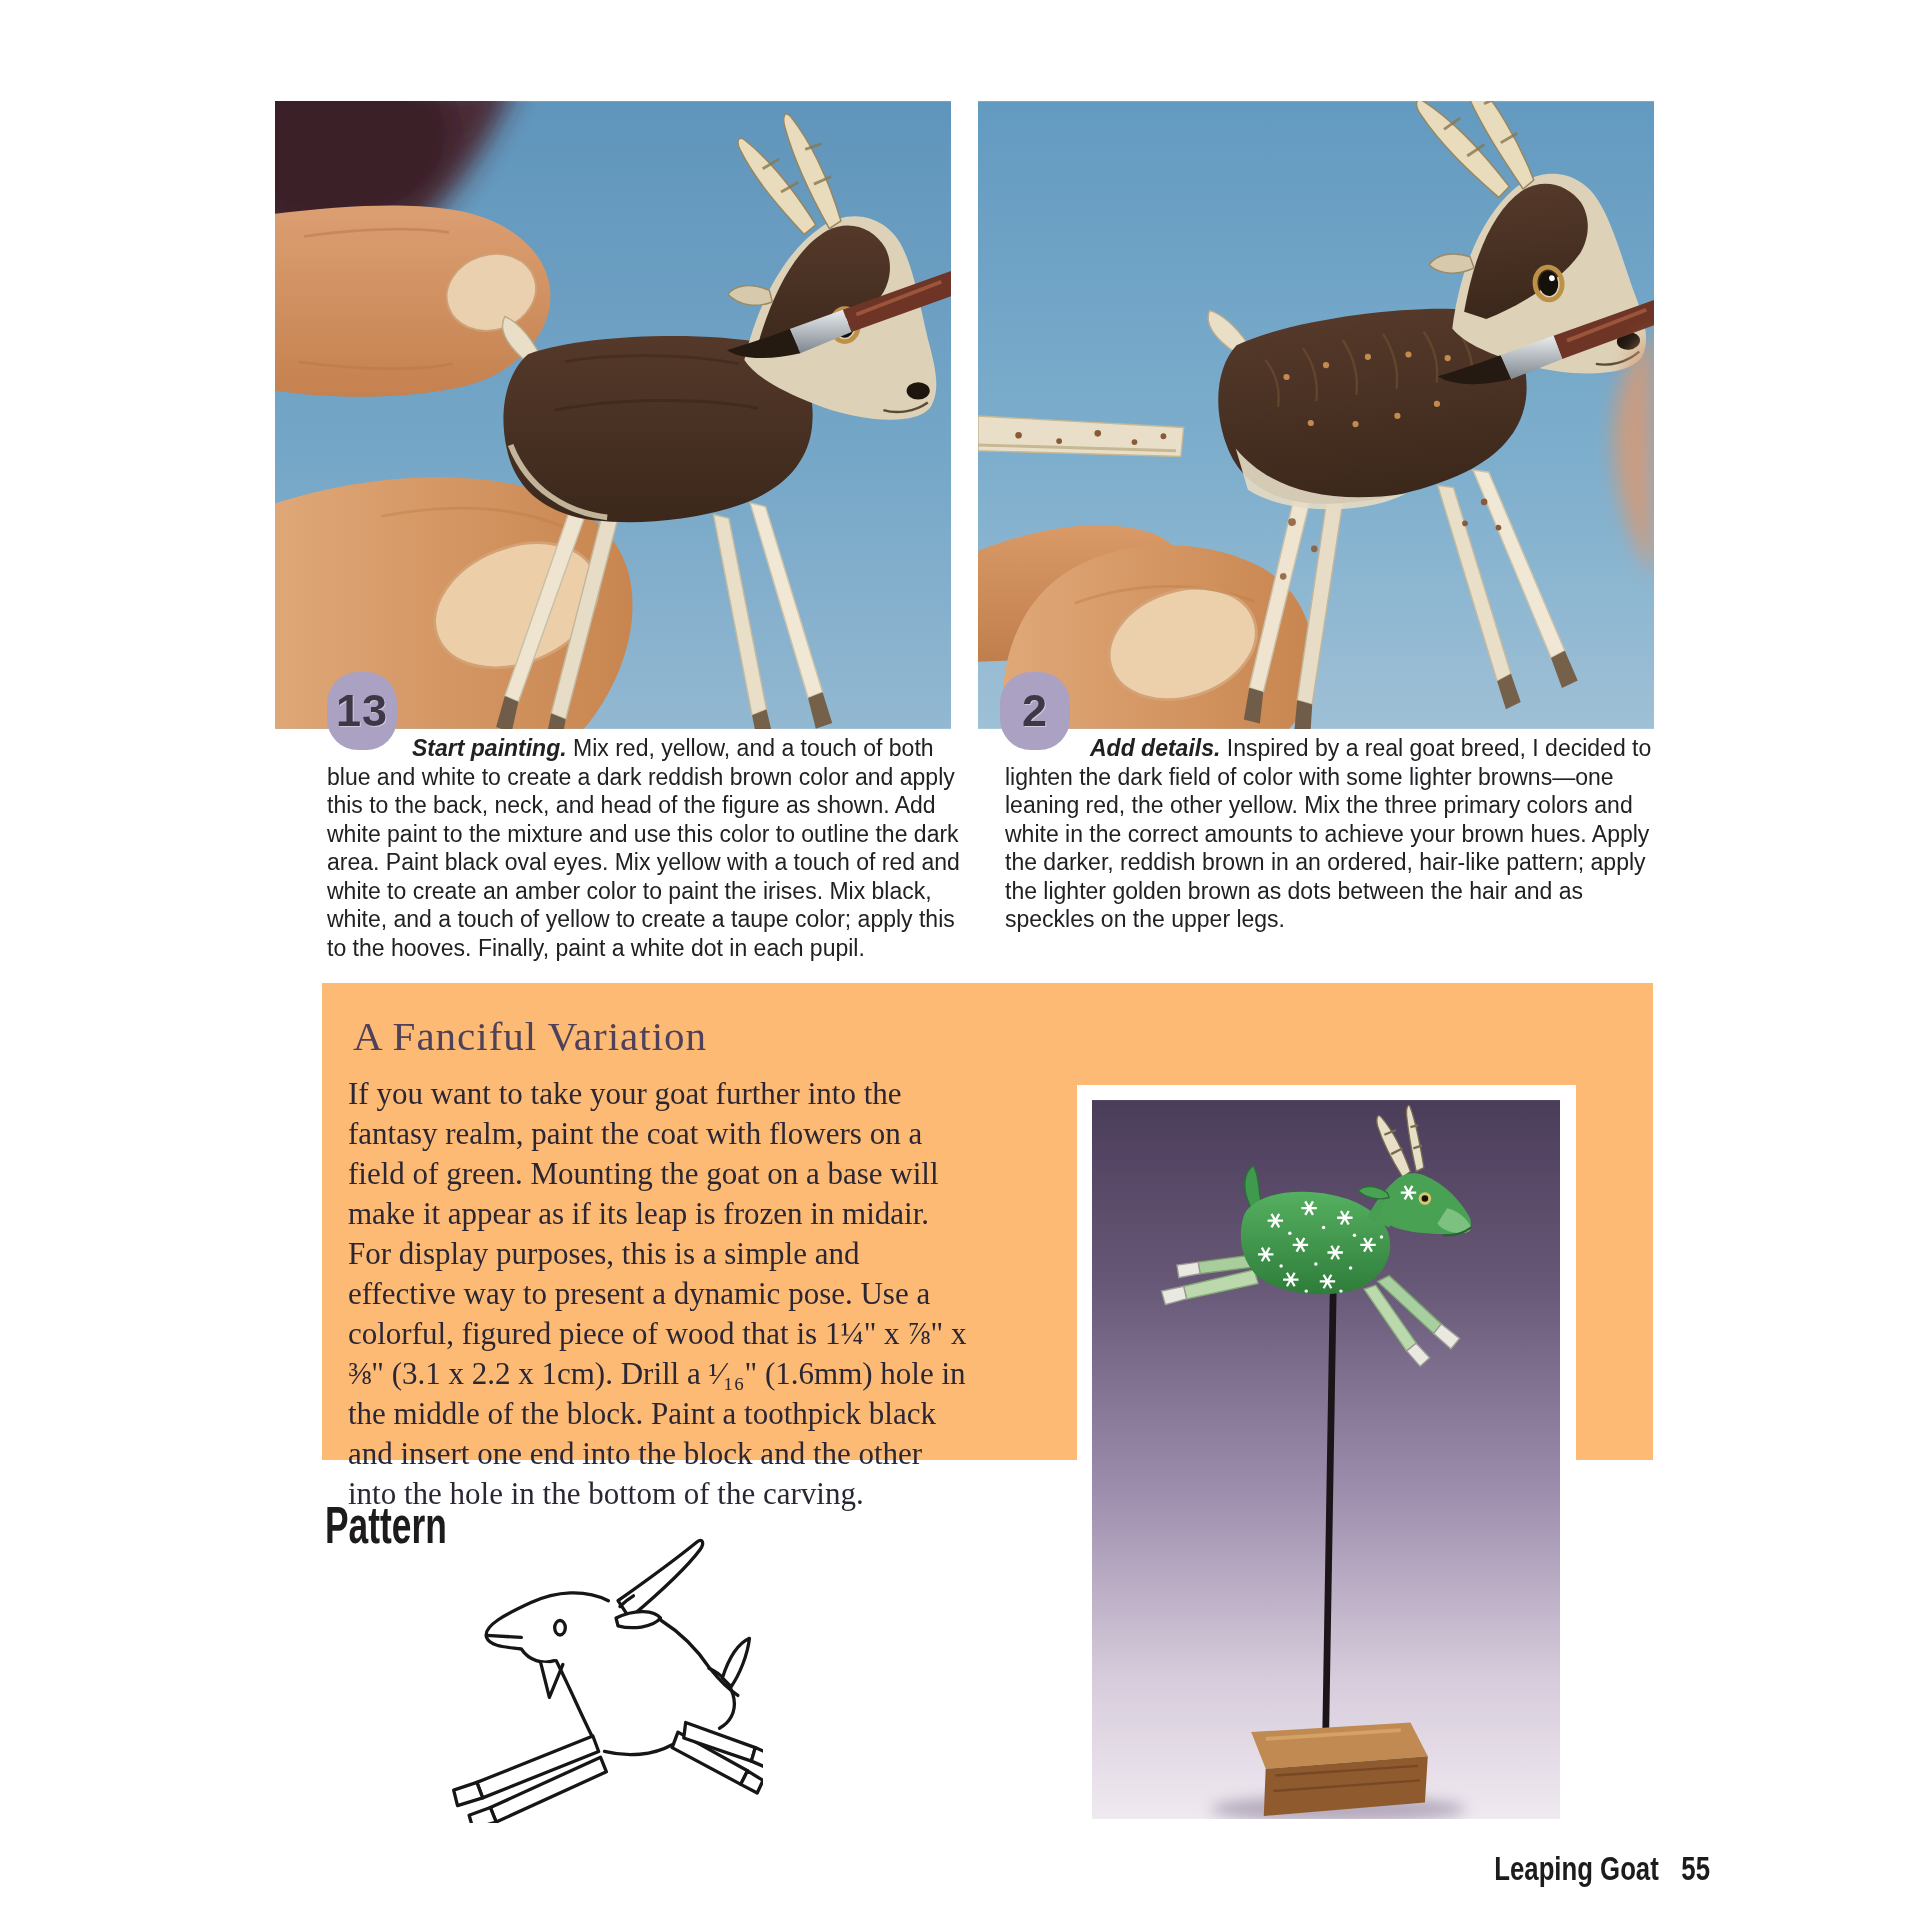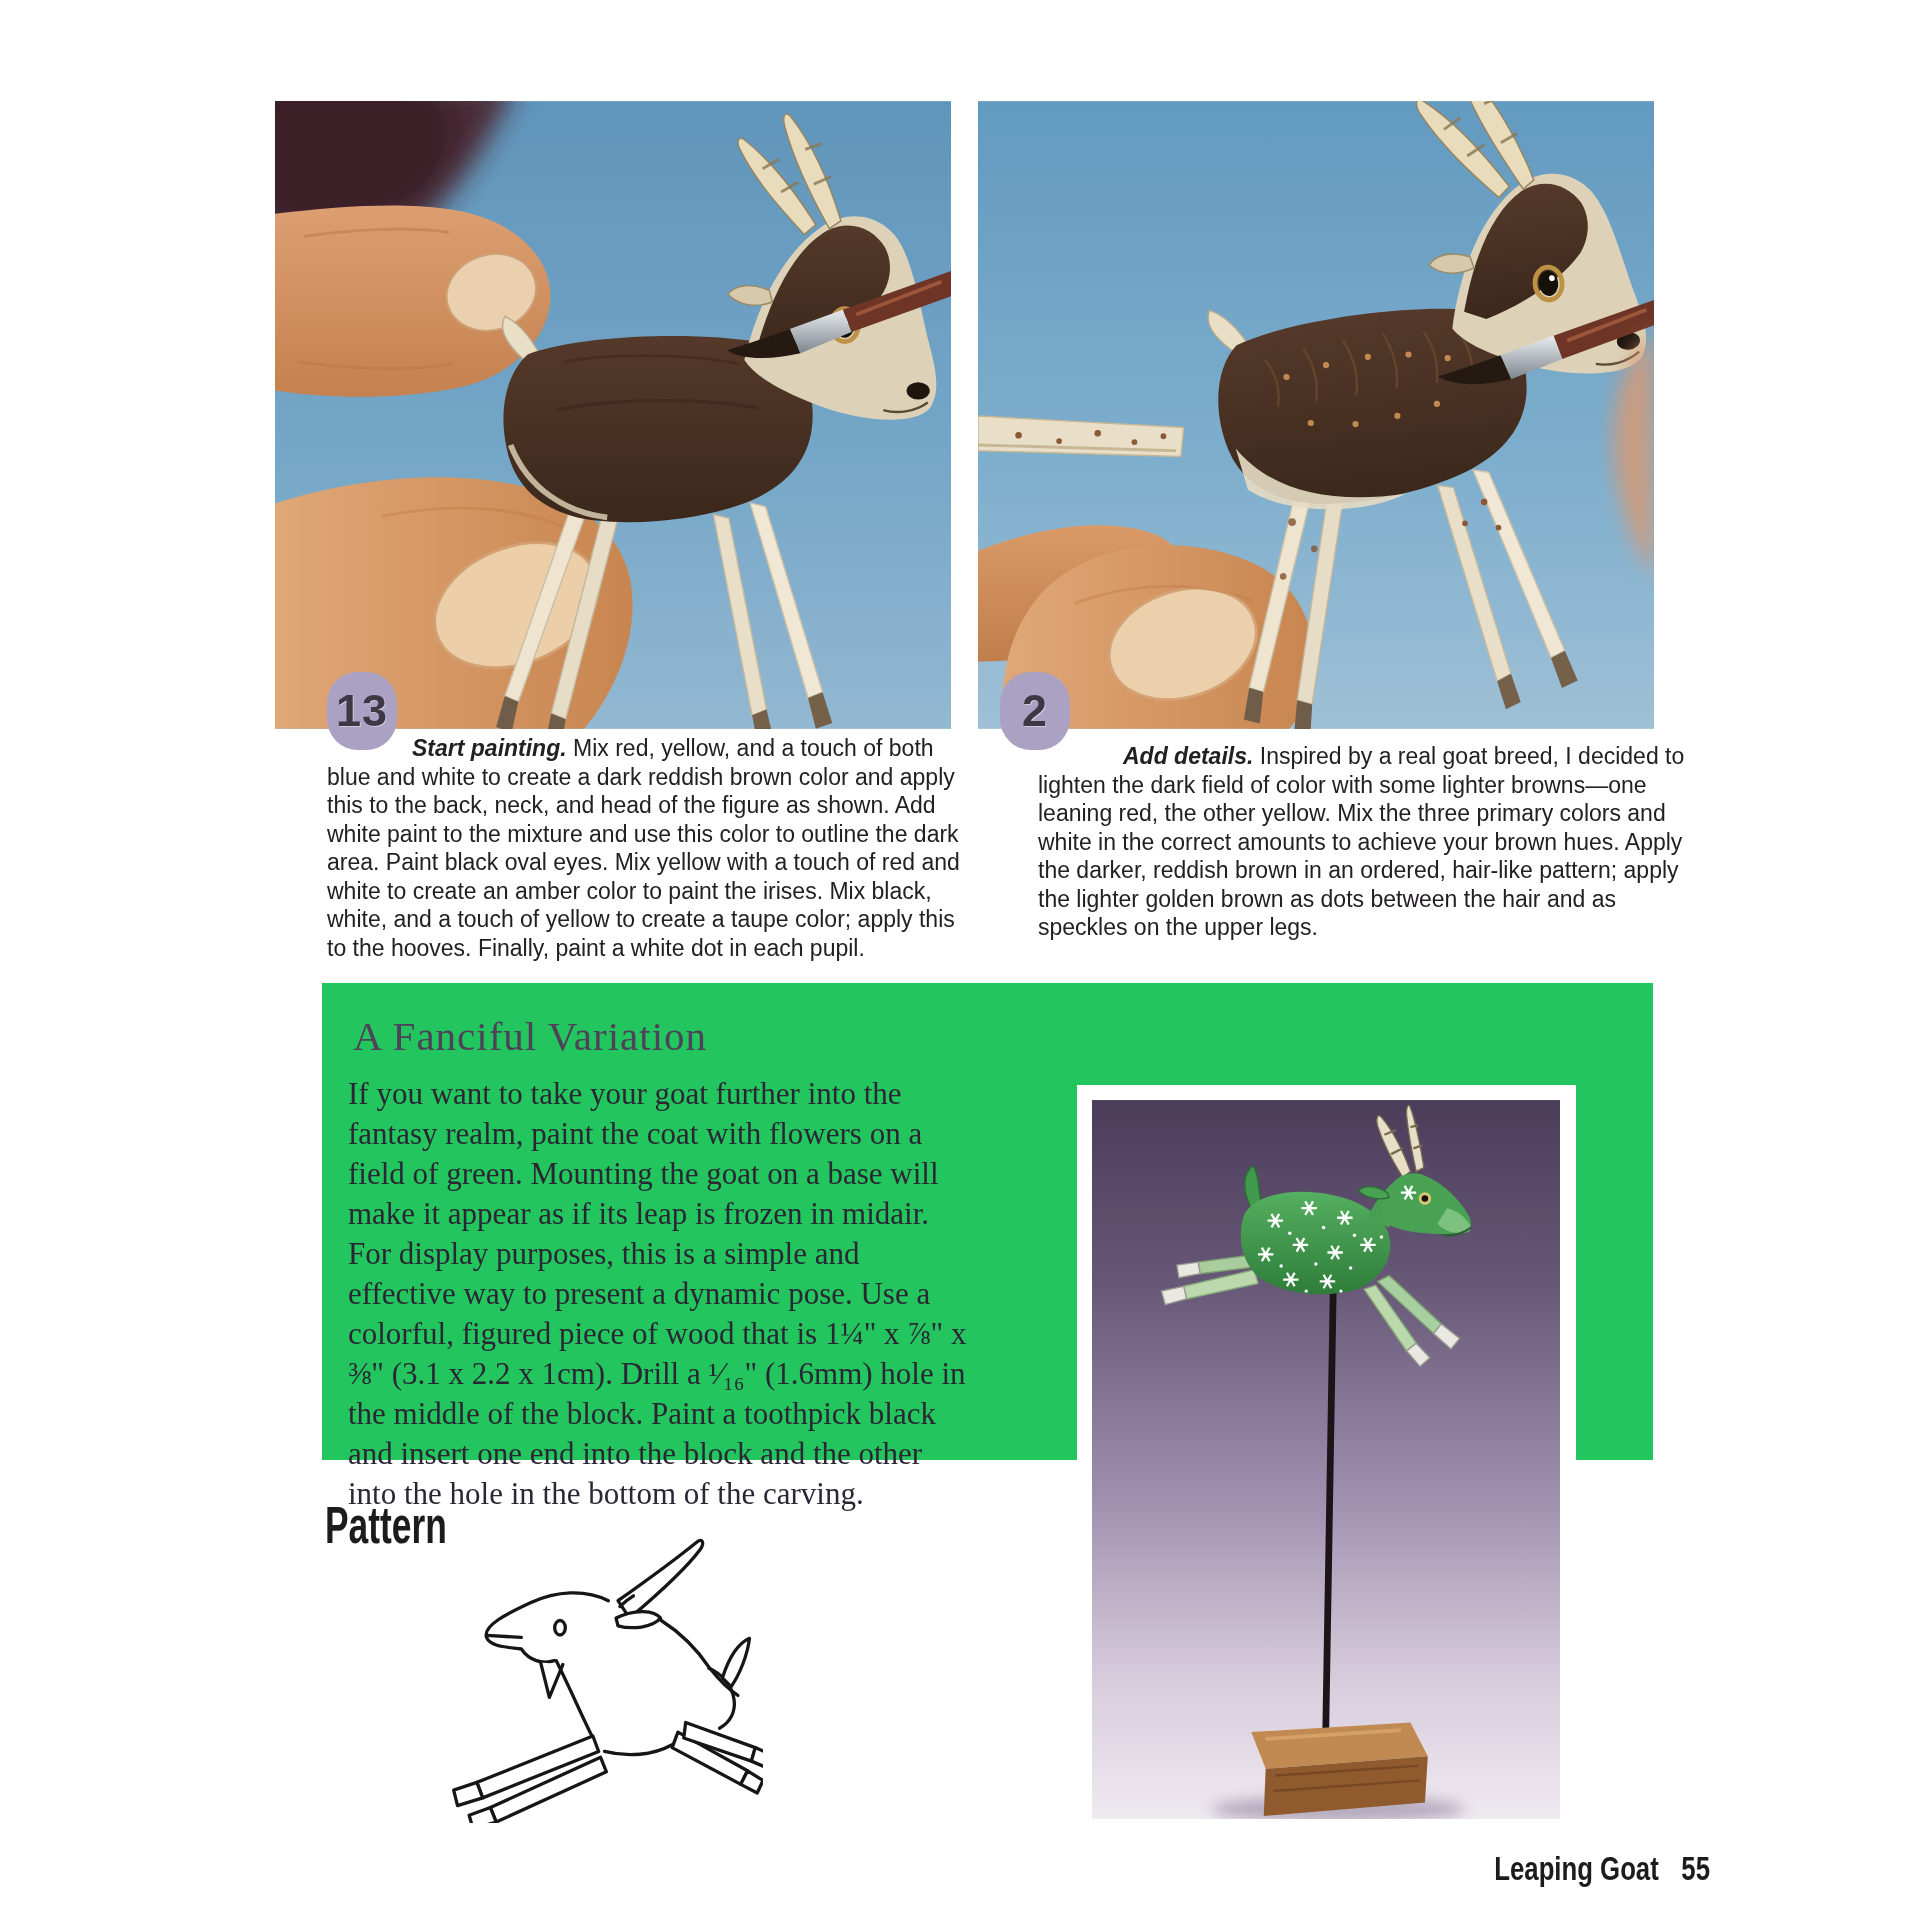--- a/index.html
+++ b/index.html
@@ -7,21 +7,21 @@
         font-family:"Liberation Sans",sans-serif;color:#232024;}
   .photo{position:absolute;overflow:hidden;}
   .photo svg{display:block;}
   .step-badge{position:absolute;width:70px;height:78px;background:#aba2c3;
       display:flex;align-items:center;justify-content:center;
       font-weight:bold;font-size:45px;color:#3d3746;letter-spacing:1px;
       text-shadow:1px 1px 0 #cfc9dd;border-radius:31px;}
   .caption{position:absolute;font-size:23px;line-height:28.5px;color:#232024;text-align:left;}
   .caption::before{content:"";float:left;width:85px;height:25px;}
   .caption .lead{font-weight:bold;font-style:italic;}
-  .variation-box{position:absolute;left:322px;top:983px;width:1331px;height:477px;background:#22c55e;}
+  .variation-box{position:absolute;left:322px;top:983px;width:1331px;height:477px;background:#fdba74;}
   .vb-heading{position:absolute;left:31px;top:29px;font-family:"Liberation Serif",serif;
       font-size:41px;font-weight:normal;color:#4e4159;letter-spacing:1px;margin:0;}
   .vb-body{position:absolute;left:26px;top:91px;width:626px;font-family:"Liberation Serif",serif;
       font-size:31px;line-height:40px;color:#2b2633;}
   .goat-photo-frame{position:absolute;left:1077px;top:1085px;background:#ffffff;padding:15.4px;}
   .pattern-heading{position:absolute;left:325px;top:1495px;margin:0;font-size:52px;font-weight:bold;
       color:#1d1b1c;transform:scaleX(0.68);transform-origin:left center;letter-spacing:0px;
       font-family:"Liberation Sans",sans-serif;}
   .pattern-art{position:absolute;left:415px;top:1533px;}
   .footer{position:absolute;left:1332px;top:1850px;width:378px;text-align:right;
@@ -225,21 +225,21 @@
   <div class="step-badge" style="left:327px;top:672px;">
     <span>13</span>
   </div>
   <div class="caption" style="left:327px;top:734px;width:645px;">
     <span class="lead">Start painting.</span><span> Mix red, yellow, and a touch of both blue and white to create a dark reddish brown color and apply this to the back, neck, and head of the figure as shown. Add white paint to the mixture and use this color to outline the dark area. Paint black oval eyes. Mix yellow with a touch of red and white to create an amber color to paint the irises. Mix black, white, and a touch of yellow to create a taupe color; apply this to the hooves. Finally, paint a white dot in each pupil.</span>
   </div>
 
   <div class="step-badge" style="left:1000px;top:672px;">
     <span>2</span>
   </div>
-  <div class="caption" style="left:1038px;top:734px;width:657px;margin-top:8px;">
+  <div class="caption" style="left:1005px;top:734px;width:657px;">
     <span class="lead">Add details.</span><span> Inspired by a real goat breed, I decided to lighten the dark field of color with some lighter browns—one leaning red, the other yellow. Mix the three primary colors and white in the correct amounts to achieve your brown hues. Apply the darker, reddish brown in an ordered, hair-like pattern; apply the lighter golden brown as dots between the hair and as speckles on the upper legs.</span>
   </div>
 
   <div class="variation-box">
     <h2 class="vb-heading">A Fanciful Variation</h2>
     <div class="vb-body">If you want to take your goat further into the fantasy realm, paint the coat with flowers on a field of green. Mounting the goat on a base will make it appear as if its leap is frozen in midair. For display purposes, this is a simple and effective way to present a dynamic pose. Use a colorful, figured piece of wood that is 1¼" x ⅞" x ⅜" (3.1 x 2.2 x 1cm). Drill a ¹⁄₁₆" (1.6mm) hole in the middle of the block. Paint a toothpick black and insert one end into the block and the other into the hole in the bottom of the carving.</div>
   </div>
 
   <div class="goat-photo-frame">
     <svg width="468" height="719" viewBox="0 0 485 745">

